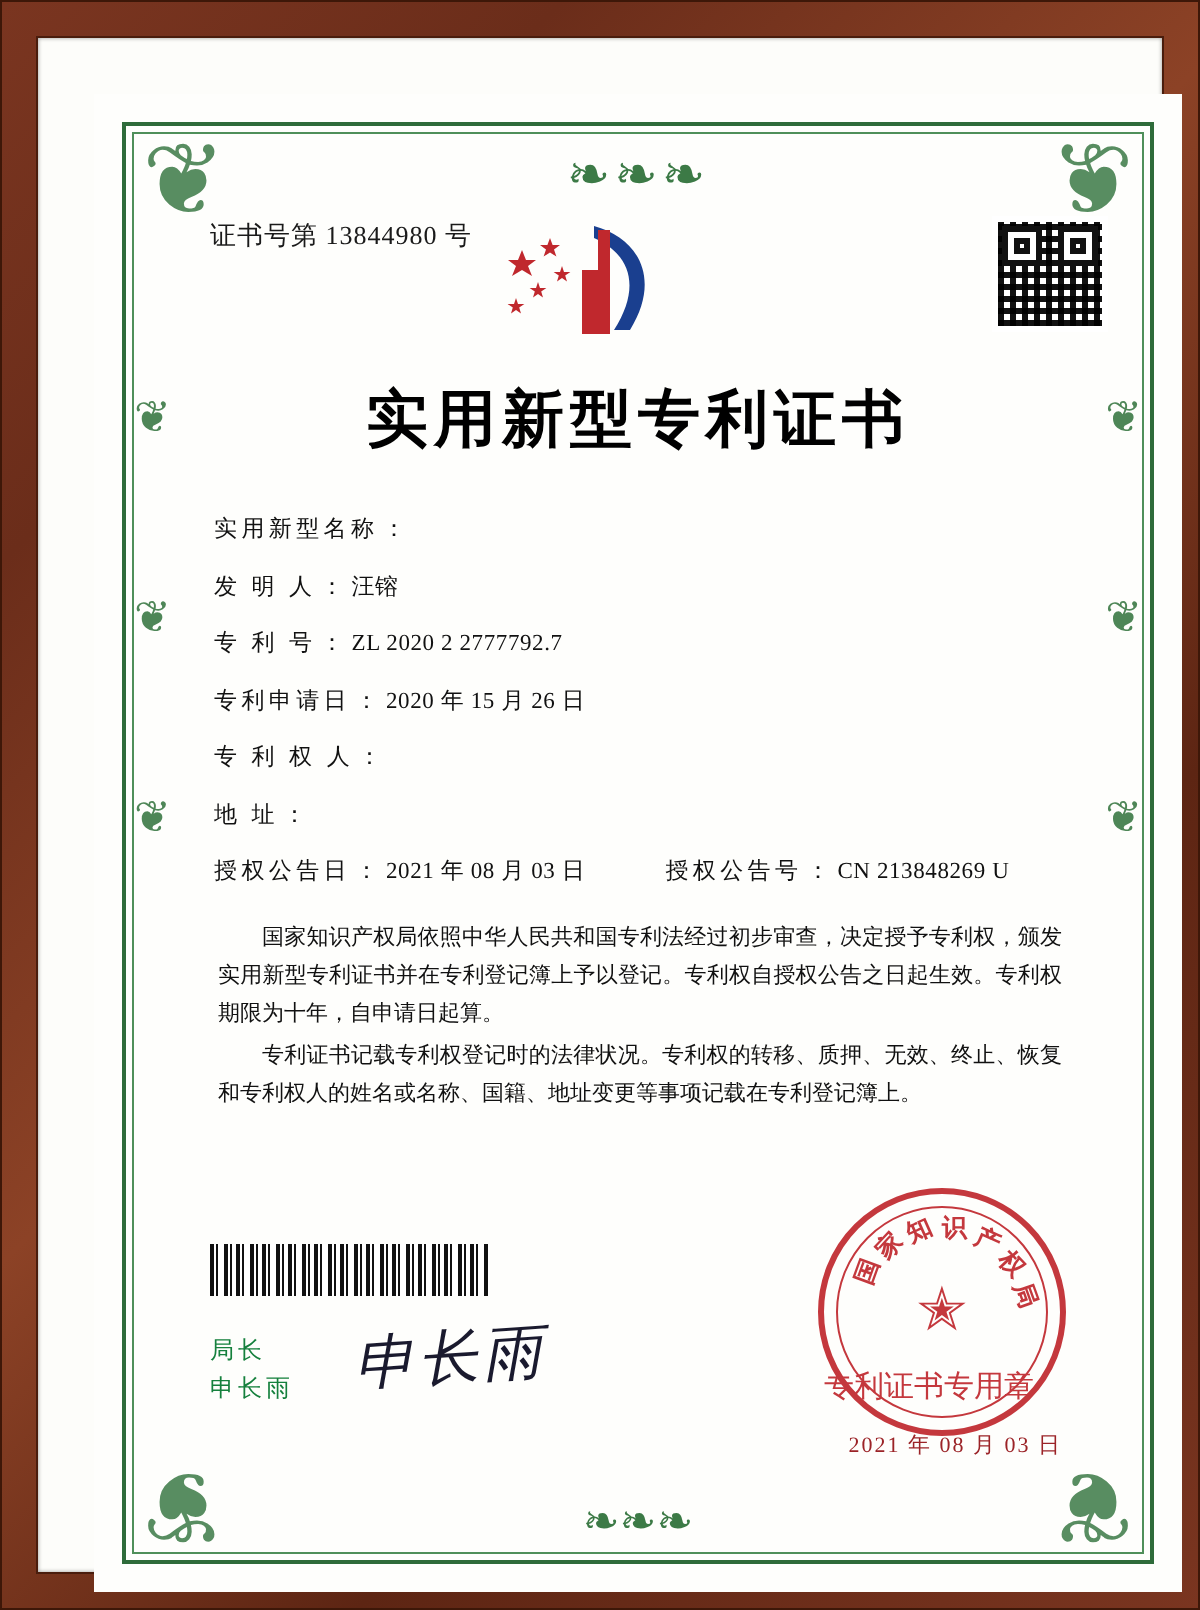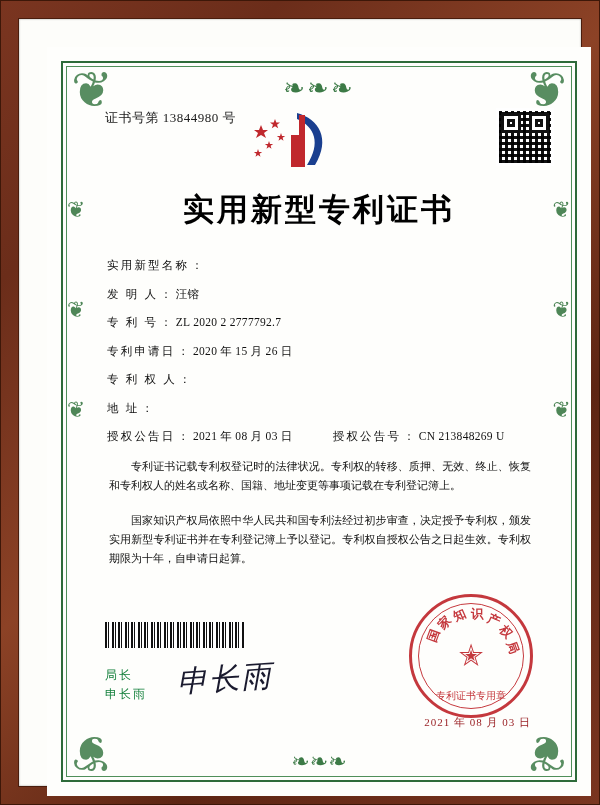--- a/index.html
+++ b/index.html
@@ -244,22 +244,21 @@
     left: 50%; top: 50%;
     font-size: 12.5px;
     font-weight: bold;
     transform-origin: 0 0;
     font-family: "DejaVu Sans", sans-serif;
   }
   .seal-bottom {
     position: absolute;
     left: 0; bottom: 12px;
     width: 100%;
-    text-align: center;
-    font-size: 10px;
+    font-size: 15px;
   }
   .seal-date {
     position: absolute;
     right: 60px;
     bottom: 66px;
     font-size: 11px;
     color: #9b2327;
     letter-spacing: 1px;
   }
   .bottom-flourish {
@@ -349,22 +348,22 @@
             <span class="fsep">：</span>
             <span class="fval">2021 年 08 月 03 日</span>
             <span class="second">
               <span class="flabel">授权公告号</span>
               <span class="fsep">：</span>
               <span class="fval">CN 213848269 U</span>
             </span>
           </div>
         </div>
 
+        <div class="para">国家知识产权局依照中华人民共和国专利法经过初步审查，决定授予专利权，颁发实用新型专利证书并在专利登记簿上予以登记。专利权自授权公告之日起生效。专利权期限为十年，自申请日起算。</div>
         <div class="para second">专利证书记载专利权登记时的法律状况。专利权的转移、质押、无效、终止、恢复和专利权人的姓名或名称、国籍、地址变更等事项记载在专利登记簿上。</div>
-        <div class="para">国家知识产权局依照中华人民共和国专利法经过初步审查，决定授予专利权，颁发实用新型专利证书并在专利登记簿上予以登记。专利权自授权公告之日起生效。专利权期限为十年，自申请日起算。</div>
       </div>
 
       <div class="barcode"></div>
 
       <div class="signature-block">
         <div>局长</div>
         <div>申长雨</div>
       </div>
       <div class="sig-script">申长雨</div>
 

